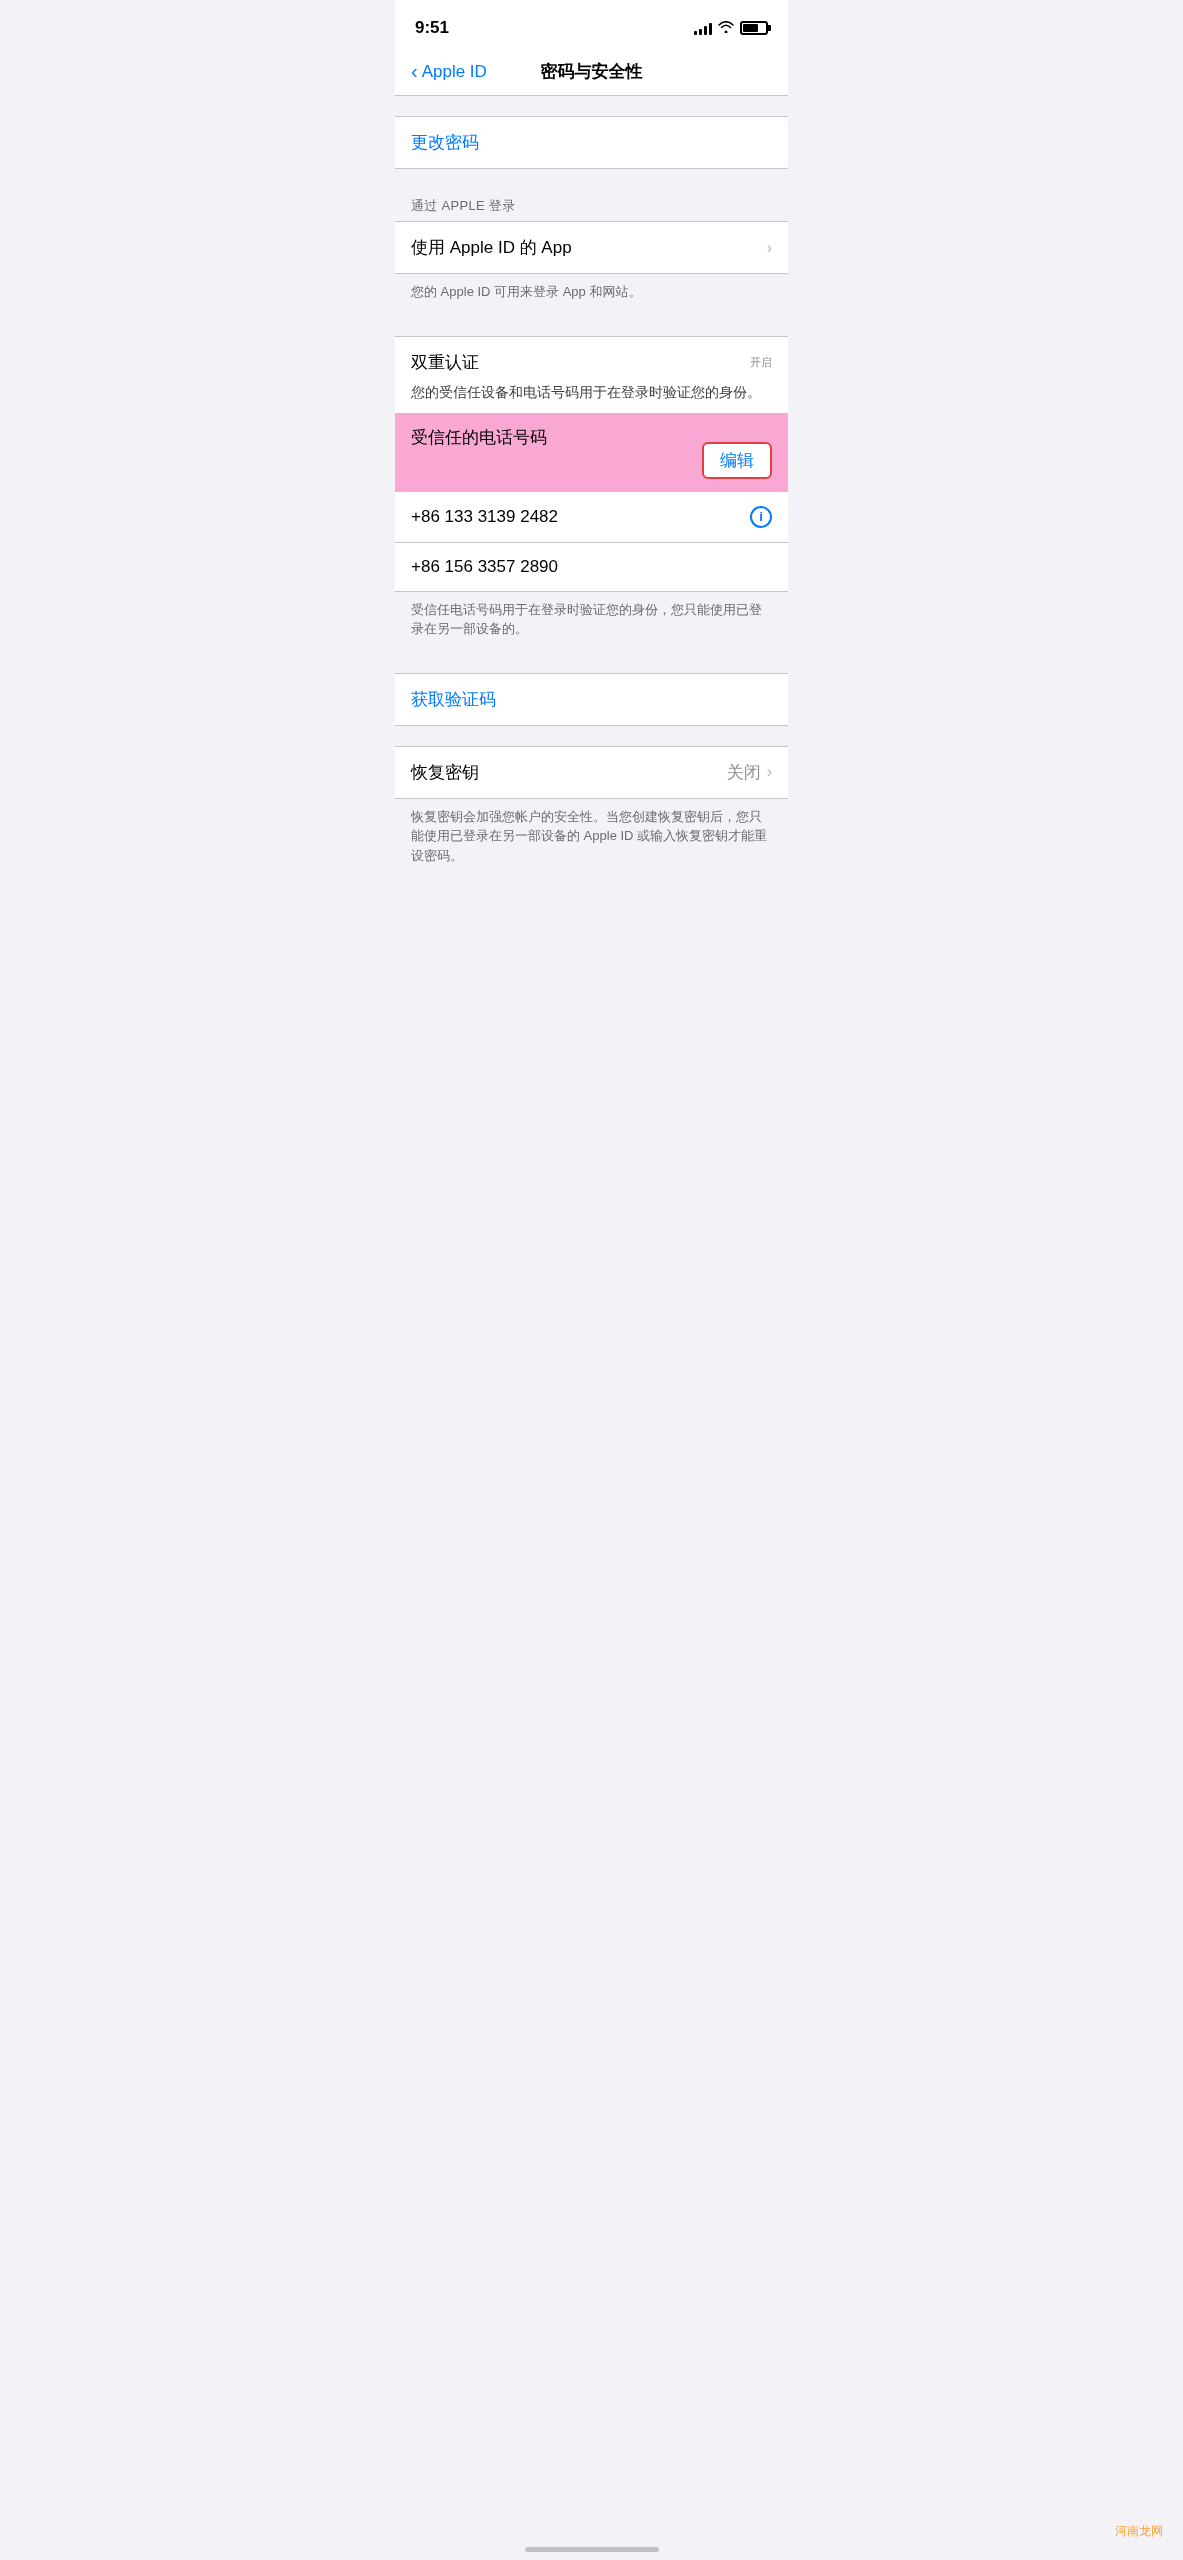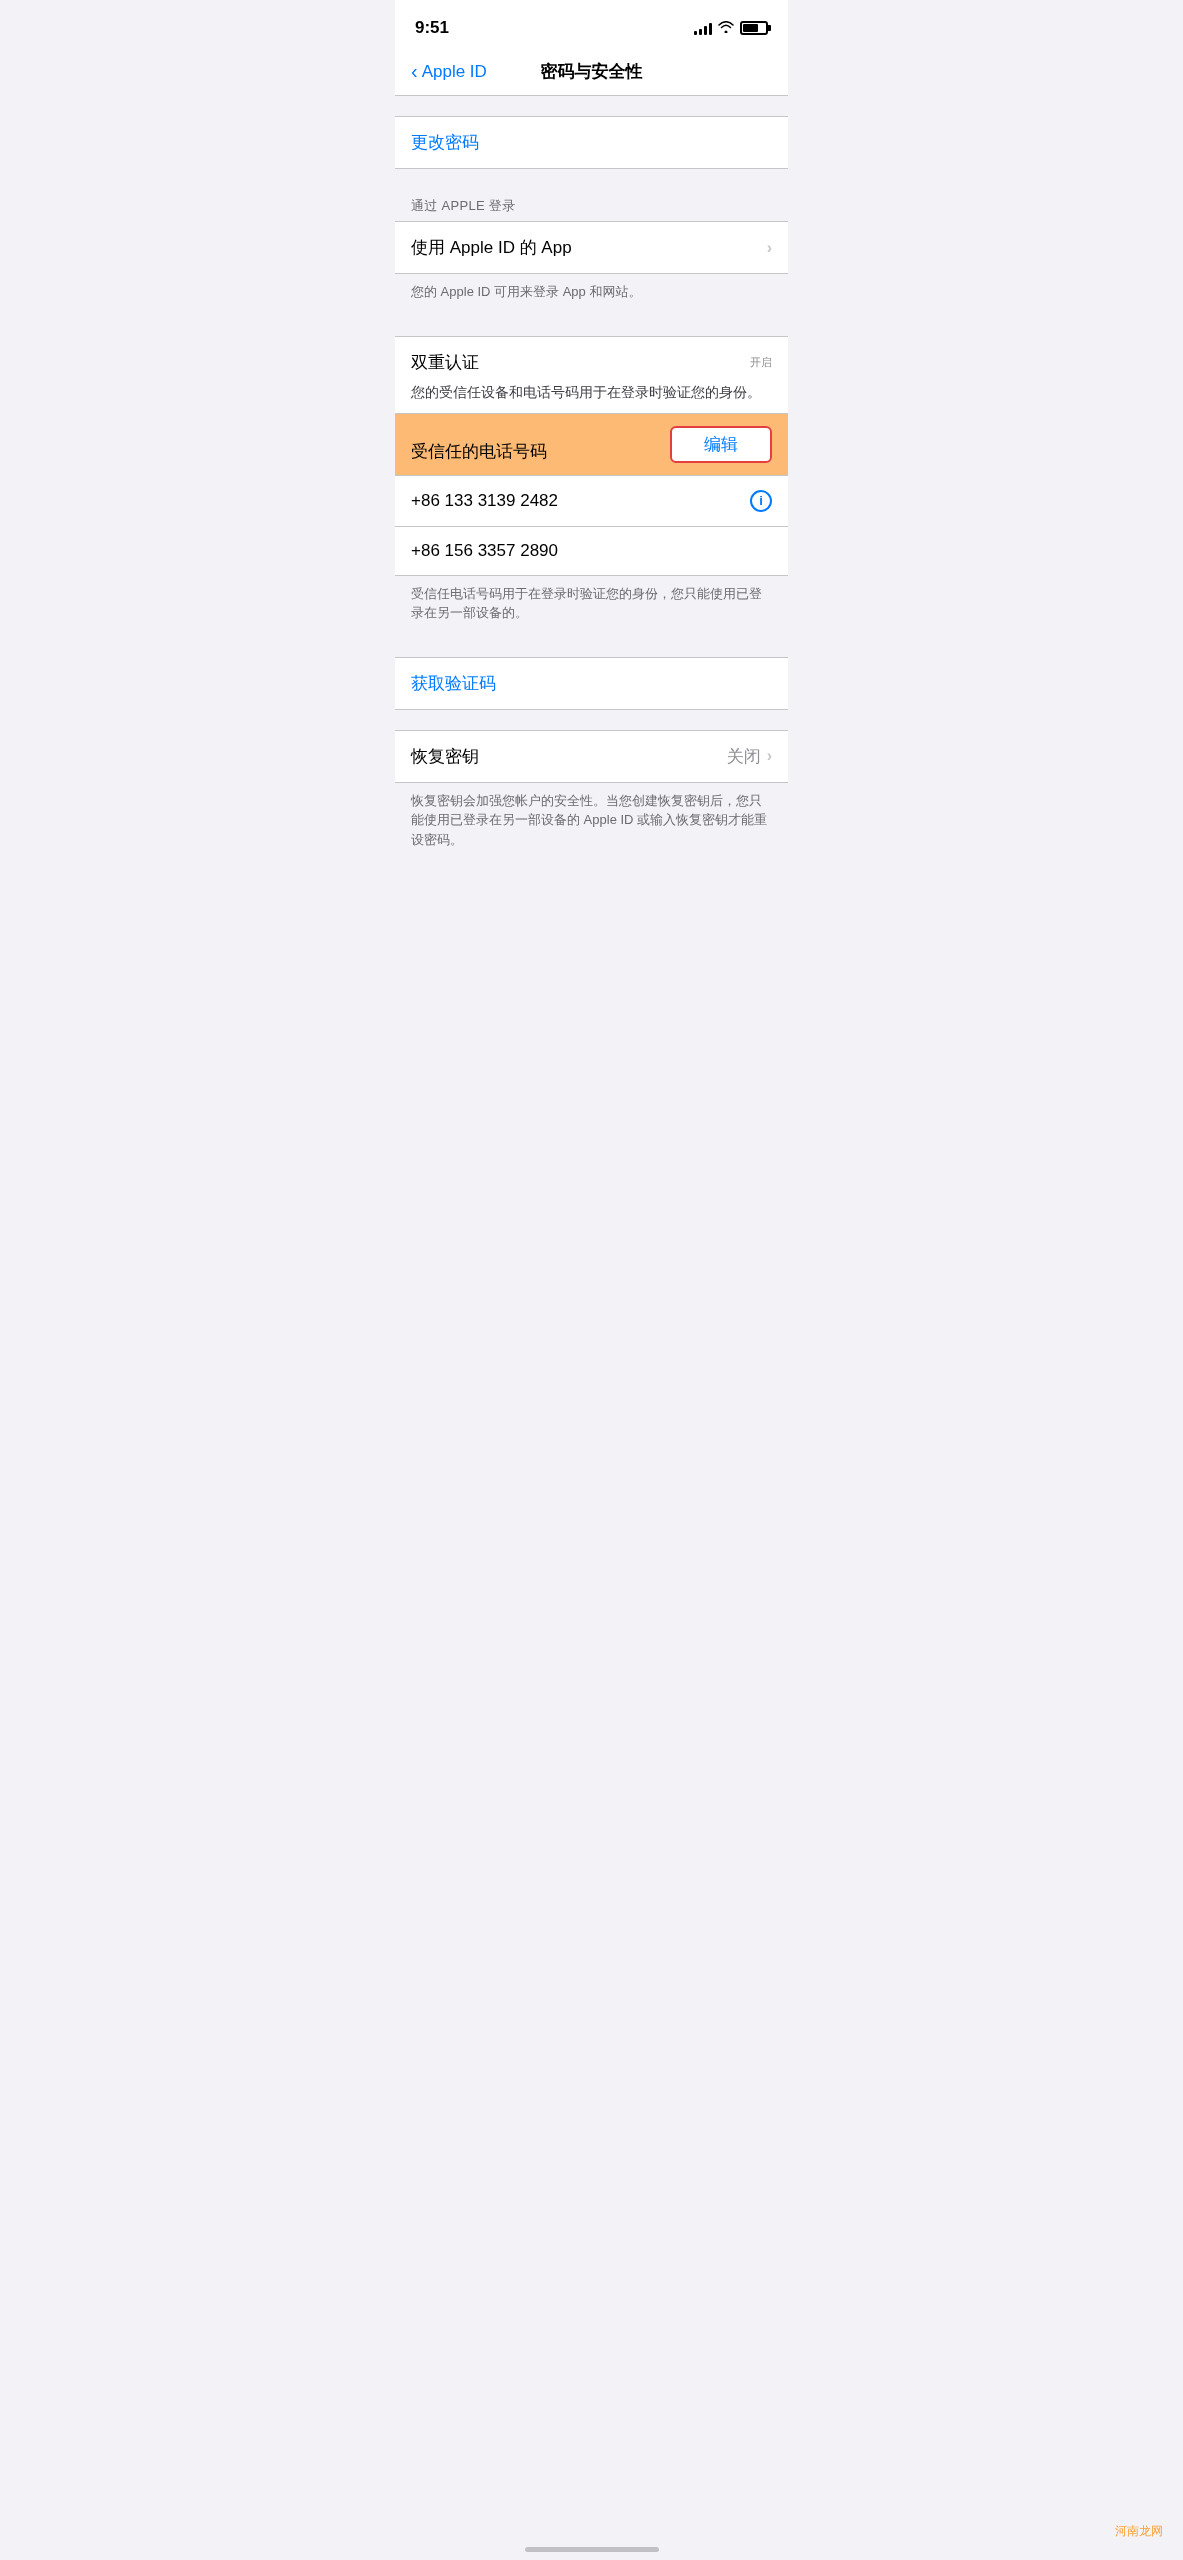--- a/index.html
+++ b/index.html
@@ -242,42 +242,43 @@
     .two-factor-description {
       padding: 0 16px 10px;
       font-size: 14px;
       color: #3c3c43;
       line-height: 1.5;
       background: white;
     }
 
     .trusted-phone-row {
       display: flex;
-      align-items: flex-end;
+      align-items: flex-start;
       justify-content: space-between;
       padding: 12px 16px;
-      background: #fdba74;
+      background: #f9a8d4;
       border-top: 1px solid #c6c6c8;
       gap: 33px;
     }
 
     .trusted-phone-label {
       font-size: 17px;
       color: #000;
     }
 
     
     .edit-button {
       background: white;
       color: #007aff;
       border: 2.5px solid #e53e3e;
       border-radius: 6px;
-      padding: 5px 32px;
+      padding: 5px 16px;
       font-size: 17px;
       cursor: pointer;
+      margin-top: 16px;
     }
 
     .phone-number-row {
       display: flex;
       align-items: center;
       justify-content: space-between;
       padding: 14px 16px;
       background: white;
       border-top: 1px solid #c6c6c8;
     }

